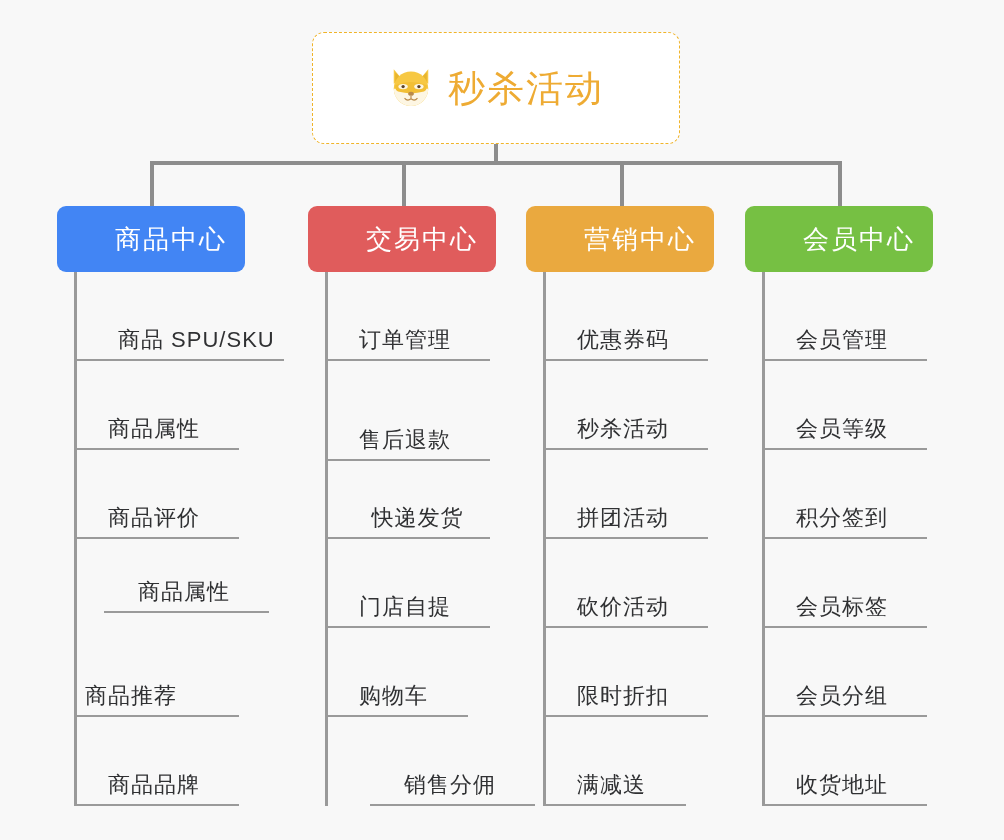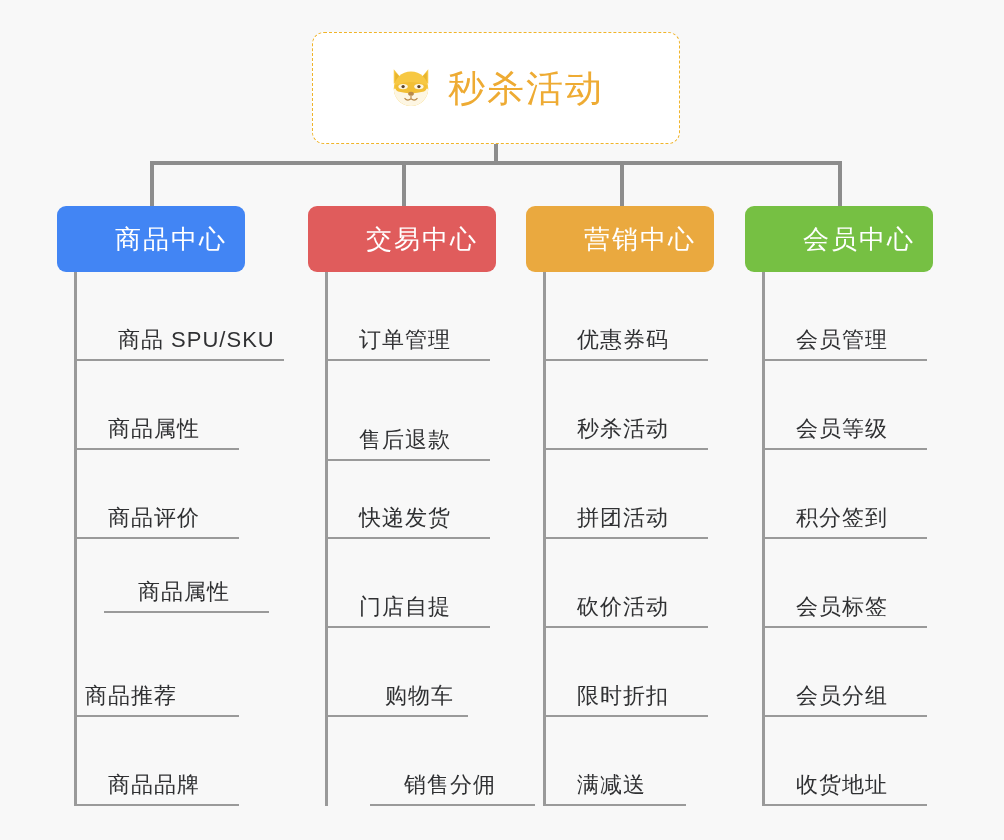--- a/index.html
+++ b/index.html
@@ -151,26 +151,26 @@
     </div>
   <div class="col" id="col-1" style="left: 325px; height: 534px;">
       <div class="col-spine" style="height: 534px; background: rgb(154, 154, 154);"></div>
       <div class="item" style="top: 0px;">
         <div class="item-inner" style="width: 165px;"><span class="item-label">订单管理</span></div>
       </div>
       <div class="item" style="top: 100px;">
         <div class="item-inner" style="width: 165px;"><span class="item-label">售后退款</span></div>
       </div>
       <div class="item" style="top: 178px;">
-        <div class="item-inner" style="width: 165px;"><span class="item-label">快递发货</span></div>
+        <div class="item-inner" style="width: 165px; text-align: center;"><span class="item-label">快递发货</span></div>
       </div>
       <div class="item" style="top: 267px;">
         <div class="item-inner" style="width: 165px;"><span class="item-label">门店自提</span></div>
       </div>
-      <div class="item" style="top: 356px; text-align: right;">
+      <div class="item" style="top: 356px;">
         <div class="item-inner" style="width: 143px;"><span class="item-label">购物车</span></div>
       </div>
       <div class="item" style="top: 445px; margin-left: 45px;">
         <div class="item-inner" style="width: 165px;"><span class="item-label">销售分佣</span></div>
       </div>
     </div>
   <div class="col" id="col-2" style="left: 543px; height: 534px;">
       <div class="col-spine" style="height: 534px; background: rgb(154, 154, 154);"></div>
       <div class="item" style="top: 0px;">
         <div class="item-inner" style="width: 165px;"><span class="item-label">优惠券码</span></div>

